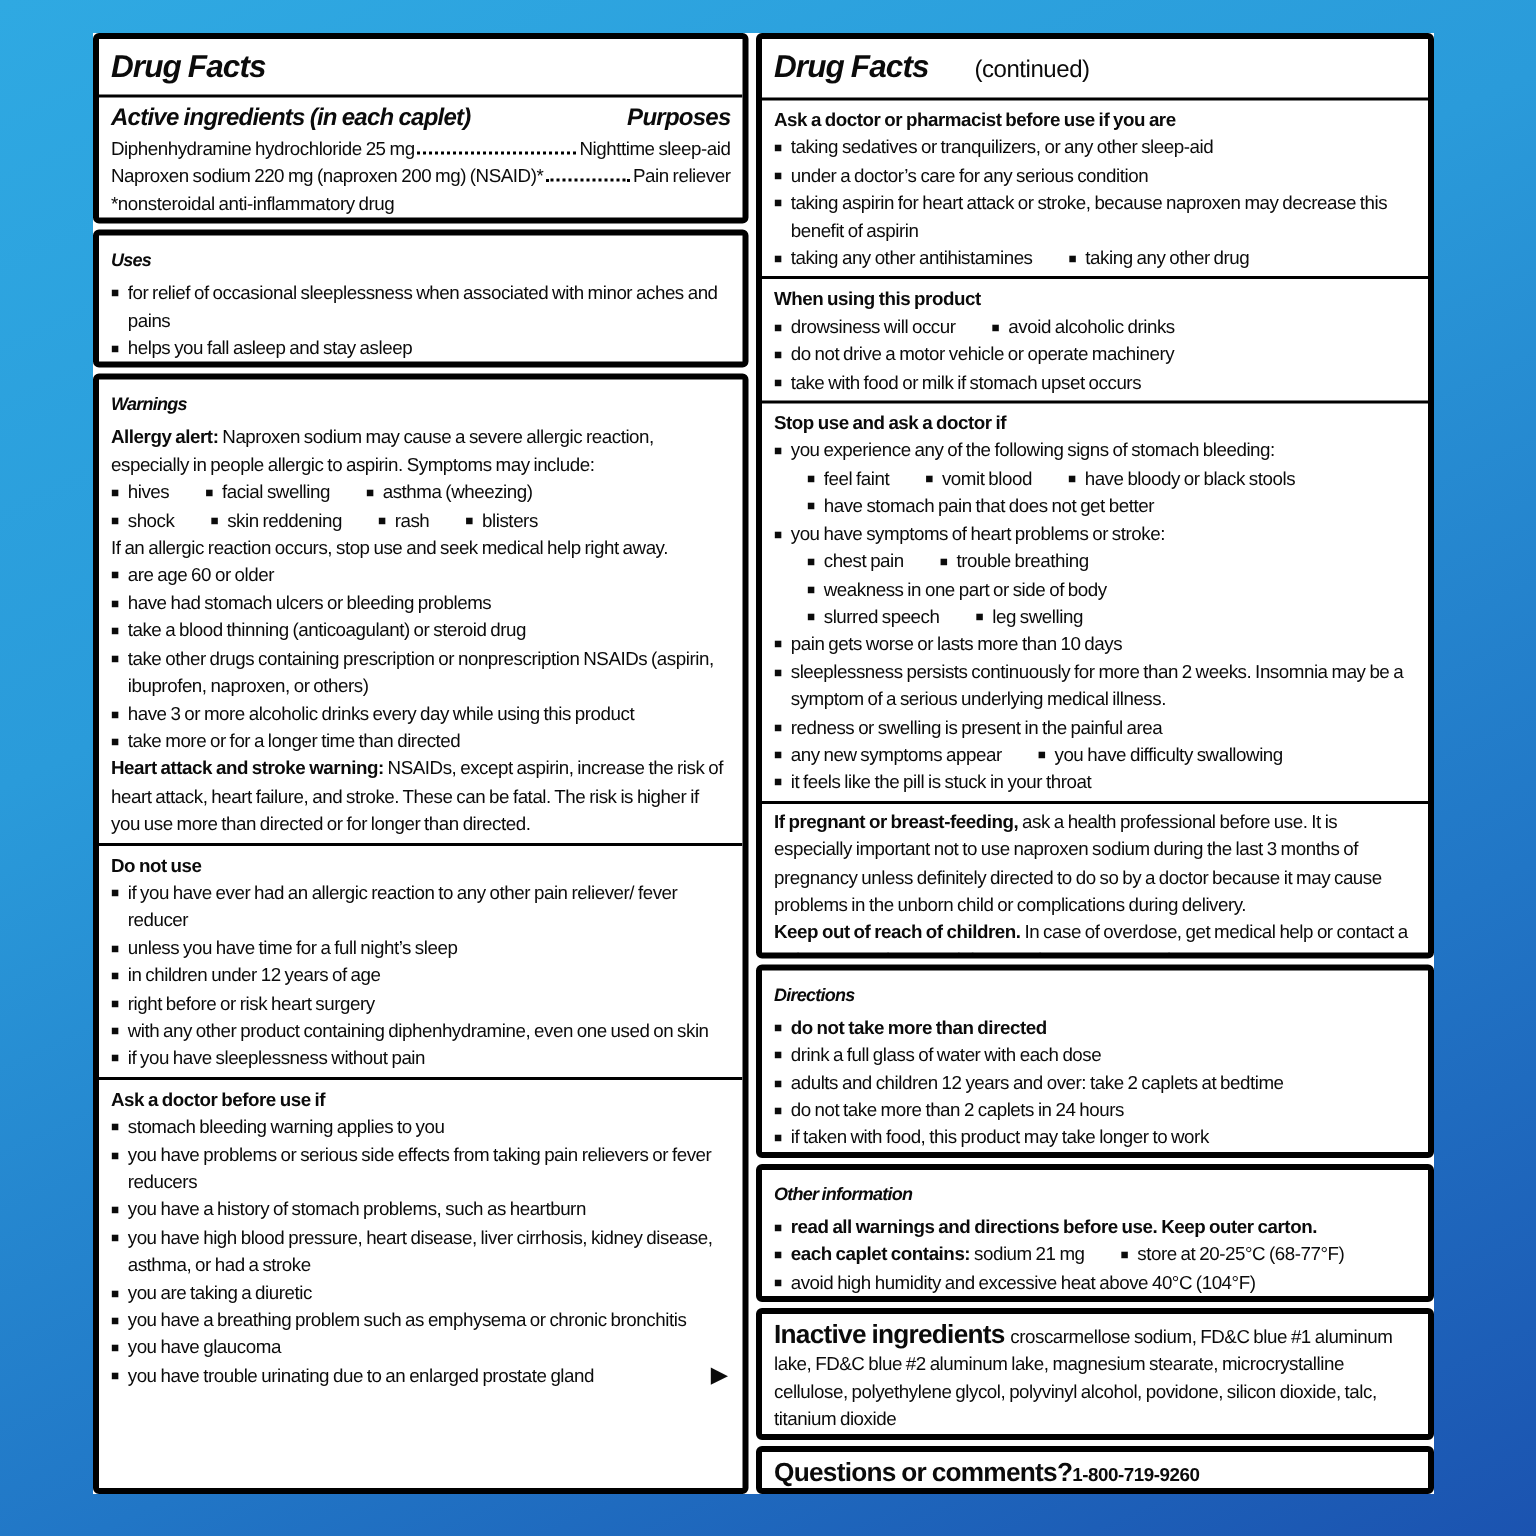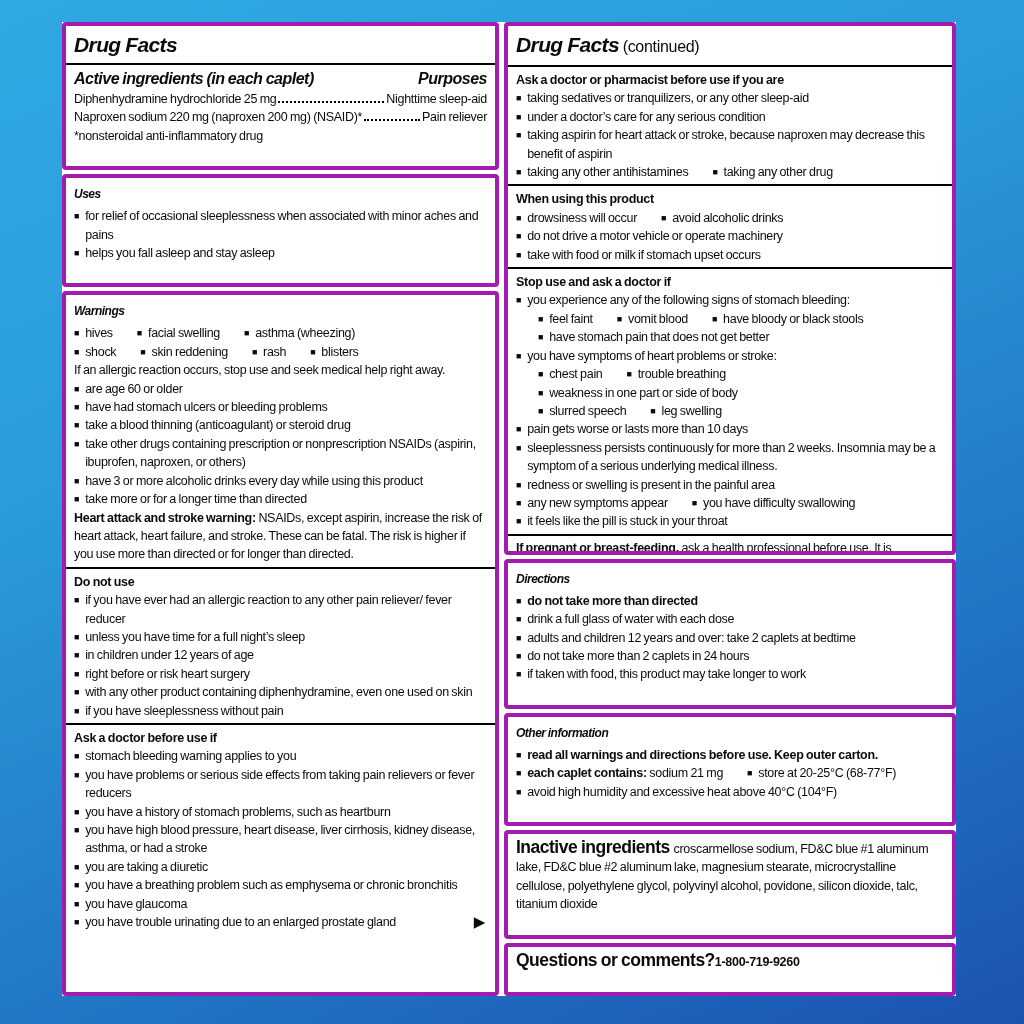--- a/index.html
+++ b/index.html
@@ -10,27 +10,27 @@
     letter-spacing:-0.3px;word-spacing:-0.6px;
   }
   .label{
     position:absolute;left:62px;top:22px;width:894px;height:974px;
     background:#fff;display:flex;gap:5px;
   }
   .col{display:flex;flex-direction:column;gap:4px;}
   .col-left{width:437px;}
   .col-right{flex:1;}
   .box{
-    background:#fff;border:4px solid #a21caf;border-radius:4px;
-    padding:3px 8px 21px 8px;box-sizing:border-box;overflow:hidden;
+    background:#fff;border:4px solid #000000;border-radius:4px;
+    padding:3px 8px 0 8px;box-sizing:border-box;overflow:hidden;
     font-size:12.5px;line-height:18.4px;
   }
   .grow{flex:1;}
   .title{font-size:21px;line-height:27px;font-weight:bold;font-style:italic;letter-spacing:-0.6px;padding:2px 0 2px;}
-  .title .normal{font-weight:normal;font-style:normal;font-size:16px;letter-spacing:-0.3px;}
+  .title .normal{font-weight:normal;font-style:normal;font-size:16px;letter-spacing:-0.3px;margin-left:27px;}
   .title2{font-size:12px;line-height:24px;font-weight:bold;font-style:italic;letter-spacing:-0.5px;padding:1px 0 1px;}
   .subhead{font-weight:bold;padding-top:1px;}
   .rule{border-top:2px solid #000;margin:3px -8px 3px;}
   .twocol{display:flex;justify-content:space-between;font-size:16px;line-height:21px;font-weight:bold;font-style:italic;letter-spacing:-0.5px;padding-bottom:1px;}
   .leader{display:flex;align-items:baseline;text-align:right;}
   .leader .fill{flex:1;border-bottom:2px dotted #000;margin:0 2px 3px;min-width:10px;}
   .para{}
   .b{font-weight:bold;}
   .ti{font-weight:bold;font-size:17.5px;line-height:20px;letter-spacing:-0.5px;}
   .bullet{display:flex;flex-wrap:wrap;align-items:flex-start;}
@@ -74,20 +74,21 @@
         </div>
         <div class="bullet">
           <span class="cell">
             <span class="sq">■</span>
             <span><span>helps you fall asleep and stay asleep</span></span>
           </span>
         </div>
       </div>
     <div class="box grow">
         <div class="title2">Warnings</div>
+        <div class="para"><span class="b">Allergy alert: </span><span>Naproxen sodium may cause a severe allergic reaction, especially in people allergic to aspirin. Symptoms may include:</span></div>
         <div class="bullet">
           <span class="cell">
             <span class="sq">■</span>
             <span><span>hives</span></span>
           </span>
           <span class="cell">
             <span class="sq">■</span>
             <span><span>facial swelling</span></span>
           </span>
           <span class="cell">

